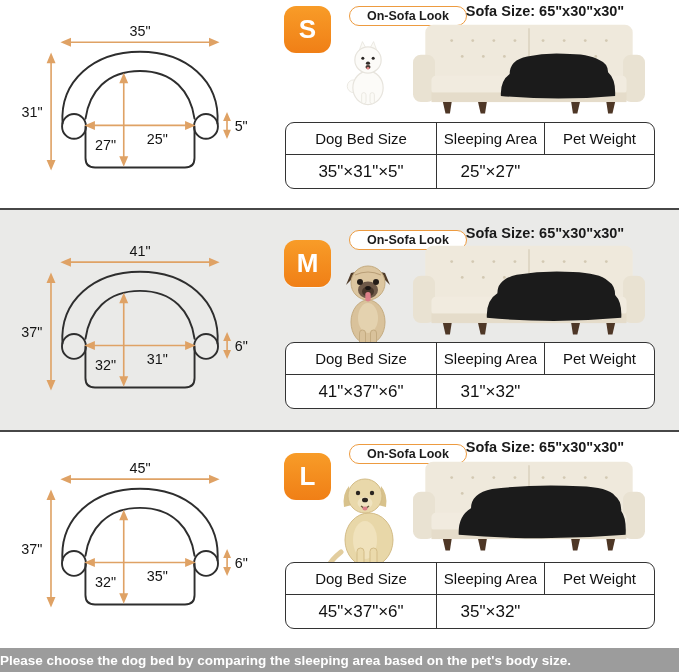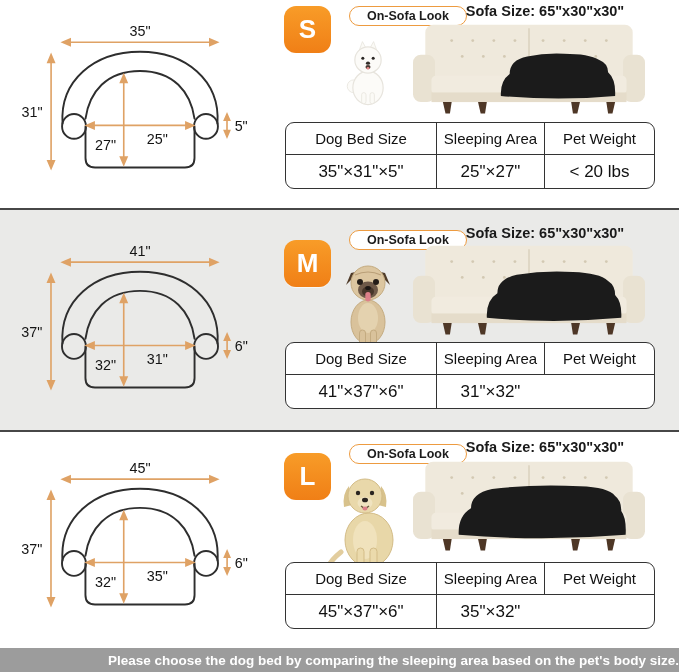--- a/index.html
+++ b/index.html
@@ -2,21 +2,21 @@
 <html><head>
 <meta charset="utf-8">
 <style>
   html,body{margin:0;padding:0;background:#fff;font-family:"Liberation Sans",sans-serif;}
   .canvas{position:relative;width:679px;height:672px;overflow:hidden;background:#fff;}
   .panel{position:relative;width:679px;overflow:hidden;}
   .panel-s{height:208px;background:#ffffff;}
   .panel-m{height:220px;background:#EAEAE8;}
   .panel-l{height:216px;background:#ffffff;}
   .divider{height:2px;background:#474747;width:679px;}
-  .footer{height:24px;width:679px;background:#9C9C9C;color:#fff;display:flex;align-items:center;justify-content:flex-end;font-size:13.5px;font-weight:700;}
+  .footer{height:24px;width:679px;background:#9C9C9C;color:#fff;display:flex;align-items:center;justify-content:flex-start;font-size:13.5px;font-weight:700;}
 
   .diagram{position:absolute;left:6px;width:268px;height:196px;}
   .panel-s .diagram{top:4px;}
   .panel-m .diagram{top:12px;height:200px;}
   .panel-l .diagram{top:7px;height:200px;}
   .dim{font-size:15px;font-weight:500;fill:#141414;font-family:"Liberation Sans",sans-serif;}
 
   .badge{position:absolute;left:284px;width:47px;height:47px;border-radius:12px;
     background:linear-gradient(180deg,#F89C28,#F07F16);color:#fff;font-size:26px;font-weight:700;
     display:flex;align-items:center;justify-content:center;box-shadow:0 1px 0 rgba(255,255,255,.6);}
@@ -183,21 +183,20 @@
     <svg class="sofa" viewBox="0 0 264 104">
       <use href="#sofa-base"></use>
       <path d="M 100 83 Q 99 66 110 58 Q 110 42 130 38 Q 150 34 172 35 Q 200 35 212 42 Q 222 46 222 56 Q 231 64 230 83 Q 166 89 100 83 Z" fill="#1B1B1B"></path>
     </svg>
     <div class="size-table">
       <div>Dog Bed Size</div>
       <div>Sleeping Area</div>
       <div>Pet Weight</div>
       <div>35"×31"×5"</div>
       <div>25"×27"</div>
-      <div>&lt; 20 lbs</div>
     </div>
   </section>
 
   <div class="divider"></div>
 
   <section class="panel panel-m">
     <svg class="diagram" viewBox="0 0 280 205">
       <use href="#bed-outline"></use>
       <text class="dim" x="140" y="34" text-anchor="middle">41"</text>
       <text class="dim" x="27" y="118" text-anchor="middle">37"</text>

